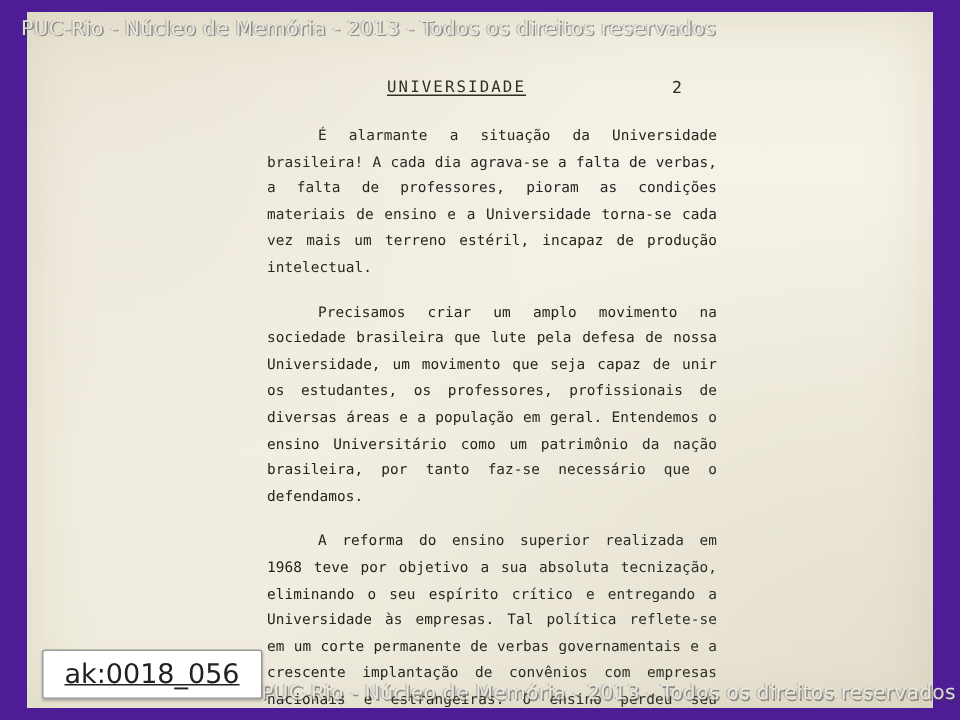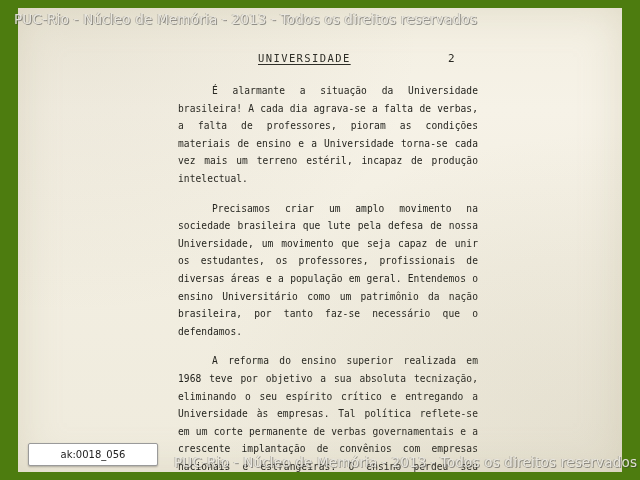--- a/index.html
+++ b/index.html
@@ -10,21 +10,21 @@
   body {
     width: 640px;
     height: 480px;
     overflow: hidden;
     font-family: "Liberation Sans", sans-serif;
   }
   .viewer {
     position: relative;
     width: 640px;
     height: 480px;
-    background: #4d7c0f;
+    background: #4c1d95;
   }
   
   .page {
     position: absolute;
     left: 18px;
     top: 8px;
     width: 604px;
     height: 464px;
     background: #f4f0e4;
     background-image:
@@ -123,25 +123,26 @@
   .id-label {
     position: absolute;
     left: 28px;
     bottom: 14px;
     min-width: 100px;
     padding: 5px 14px;
     background: #ffffff;
     border: 1px solid #9a9a9a;
     border-radius: 2px;
     font-family: "DejaVu Sans", sans-serif;
-    font-size: 10px;
+    font-size: 18px;
     color: #222;
     text-align: center;
     z-index: 8;
     box-shadow: 0 1px 2px rgba(0,0,0,0.25);
+    text-decoration: underline;
   }
 </style>
 </head>
 <body>
 
 <div class="viewer">
 
   <div class="page">
 
     <div class="doc">

